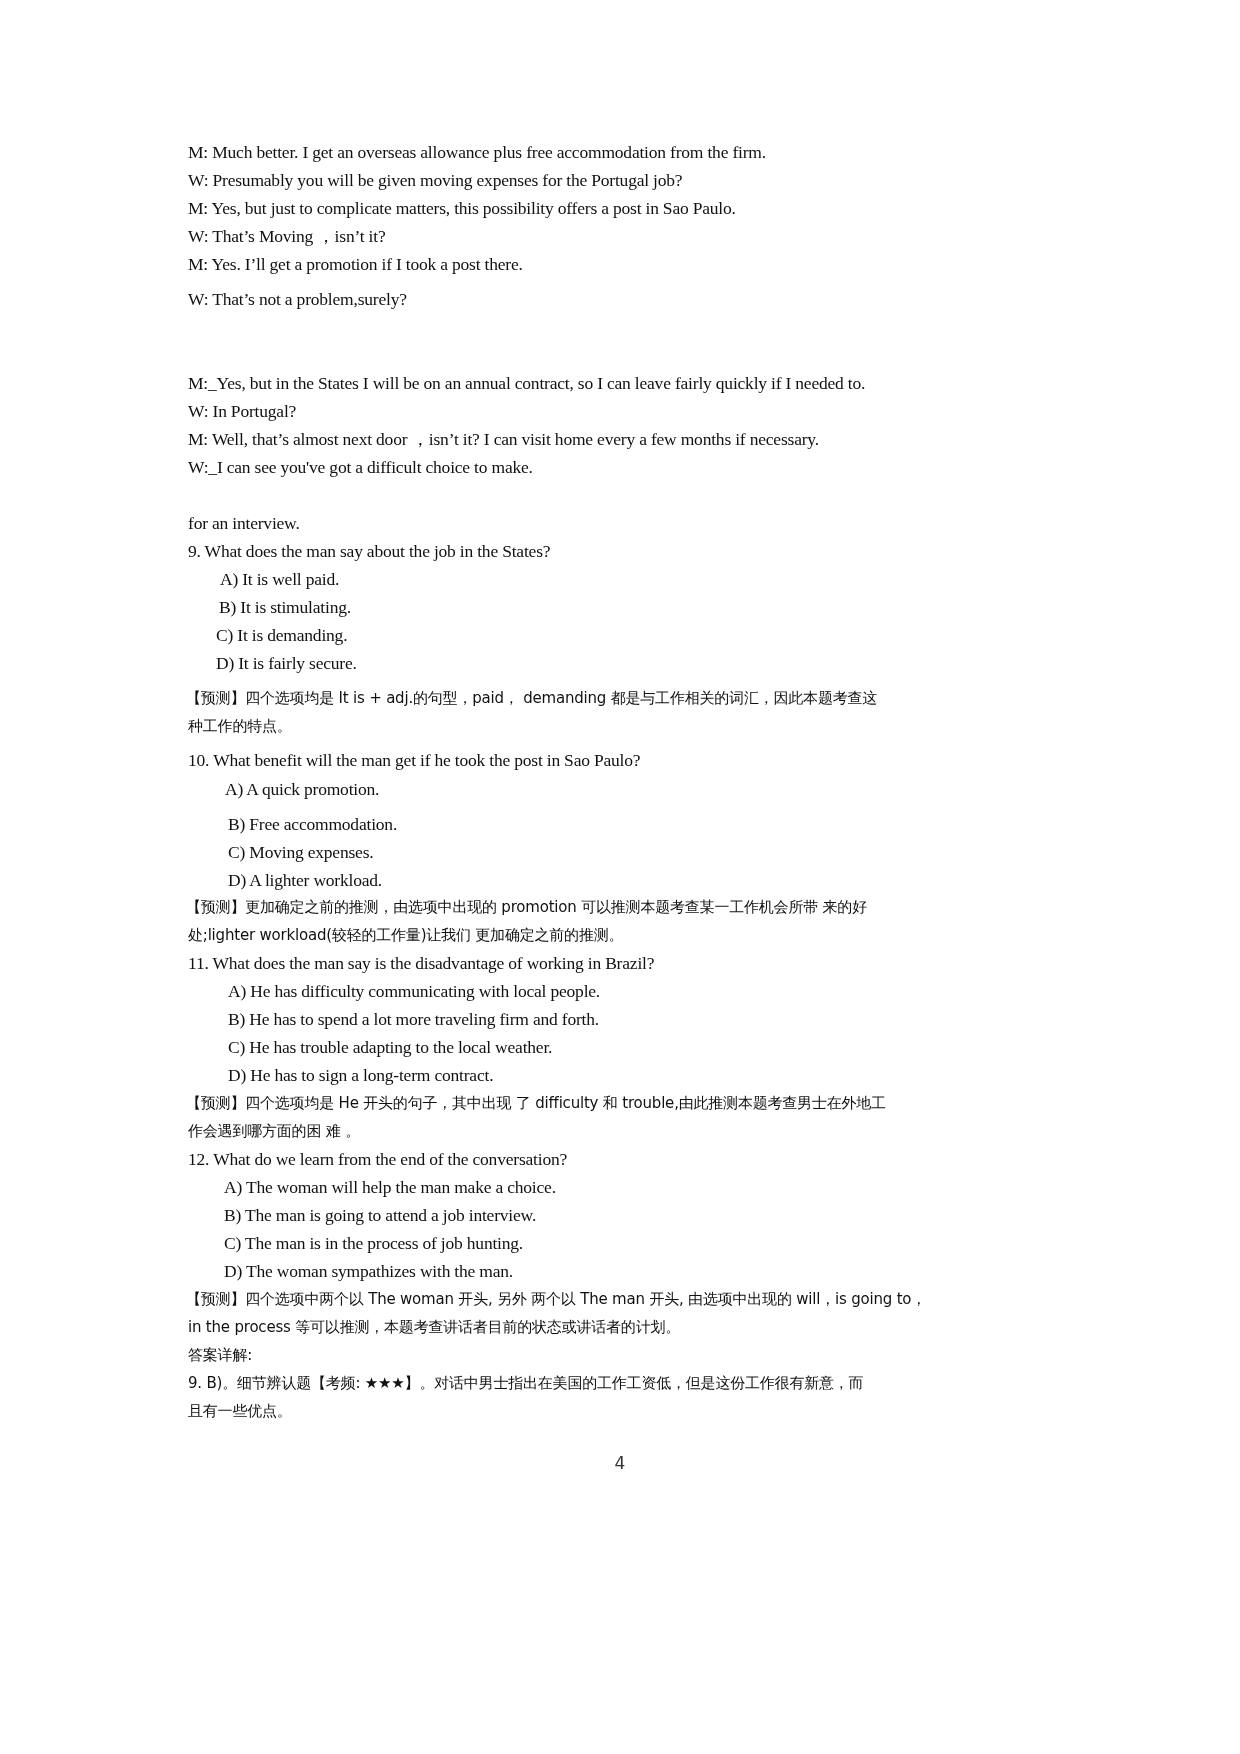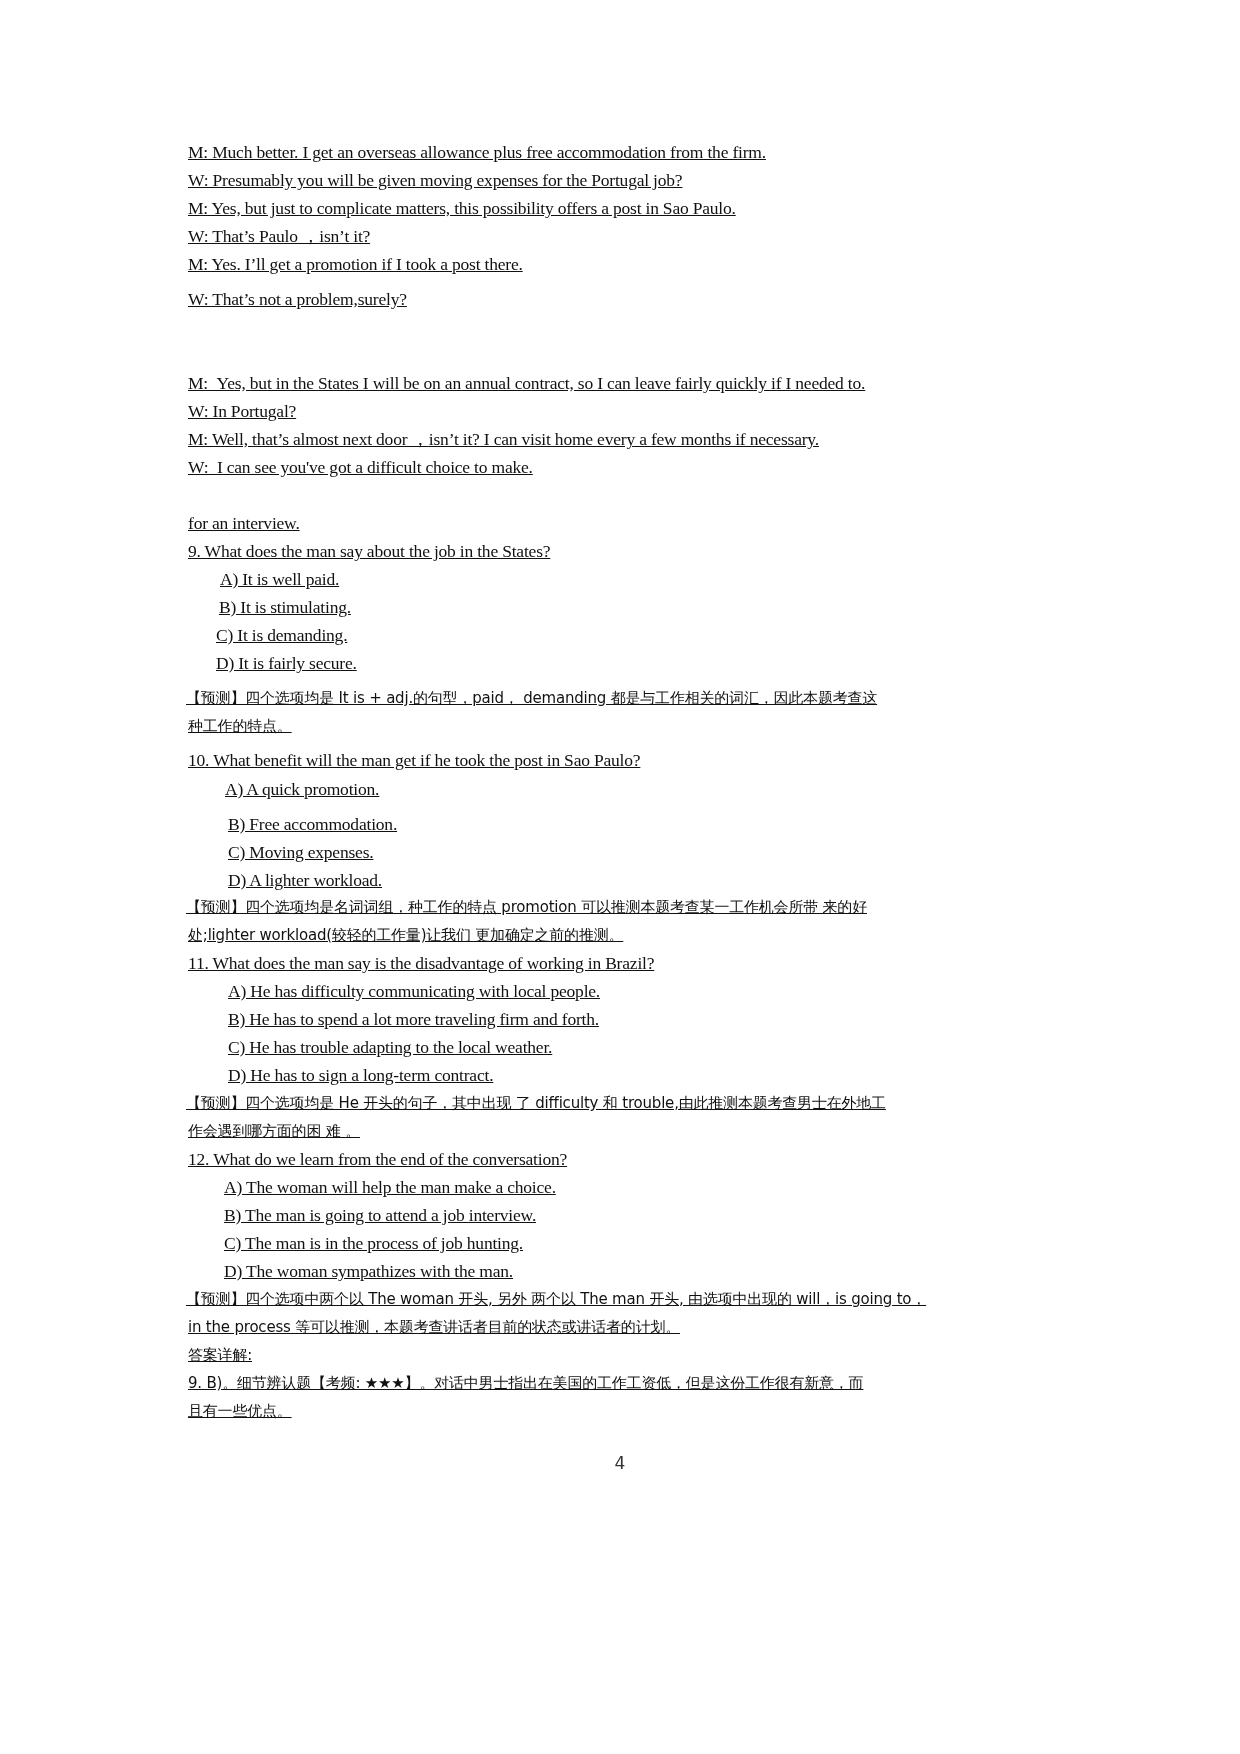--- a/index.html
+++ b/index.html
@@ -21,21 +21,20 @@
       width: 1240px;
       height: 1754px;
     }
     .line {
       position: absolute;
       left: 188px;
       font-size: 17.5px;
       line-height: 22px;
       white-space: nowrap;
       letter-spacing: -0.2px;
-      text-decoration: underline;
     }
     .cjk {
       font-family: "DejaVu Sans", "Liberation Sans", sans-serif;
       font-size: 15px;
     }
     .page-number {
       position: absolute;
       top: 1625px;
       left: 0;
       width: 1240px;
@@ -46,21 +45,21 @@
     }
   </style>
 </head>
 <body>
 
 <div class="page">
 
   <div class="line" style="top:141px">M: Much better. I get an overseas allowance plus free accommodation from the firm.</div>
   <div class="line" style="top:169px">W: Presumably you will be given moving expenses for the Portugal job?</div>
   <div class="line" style="top:197px">M: Yes, but just to complicate matters, this possibility offers a post in Sao Paulo.</div>
-  <div class="line" style="top:225px">W: That’s Paulo ，isn’t it?</div>
+  <div class="line" style="top:225px">W: That’s Moving ，isn’t it?</div>
   <div class="line" style="top:253px">M: Yes. I’ll get a promotion if I took a post there.</div>
   <div class="line" style="top:288px">W: That’s not a problem,surely?</div>
   <div class="line" style="top:372px">M:_Yes, but in the States I will be on an annual contract, so I can leave fairly quickly if I needed to.</div>
   <div class="line" style="top:400px">W: In Portugal?</div>
   <div class="line" style="top:428px">M: Well, that’s almost next door ，isn’t it? I can visit home every a few months if necessary.</div>
   <div class="line" style="top:456px">W:_I can see you've got a difficult choice to make.</div>
   <div class="line" style="top:512px">for an interview.</div>
 
   <div class="line" style="top:540px">9. What does the man say about the job in the States?</div>
   <div class="line" style="top:568px; left:220px">A)  It is well paid.</div>
@@ -68,21 +67,21 @@
   <div class="line" style="top:624px; left:216px">C) It is demanding.</div>
   <div class="line" style="top:652px; left:216px">D) It is fairly secure.</div>
   <div class="line cjk" style="top:687px; left:186px">【预测】四个选项均是 It is + adj.的句型，paid，  demanding 都是与工作相关的词汇，因此本题考查这</div>
   <div class="line cjk" style="top:715px">种工作的特点。</div>
 
   <div class="line" style="top:749px">10. What benefit will the man get if he took the post in Sao Paulo?</div>
   <div class="line" style="top:778px; left:225px">A) A quick promotion.</div>
   <div class="line" style="top:813px; left:228px">B)  Free accommodation.</div>
   <div class="line" style="top:841px; left:228px">C)  Moving expenses.</div>
   <div class="line" style="top:869px; left:228px">D)  A lighter workload.</div>
-  <div class="line cjk" style="top:896px; left:186px">【预测】四个选项均是名词词组，种工作的特点  promotion 可以推测本题考查某一工作机会所带  来的好</div>
+  <div class="line cjk" style="top:896px; left:186px">【预测】更加确定之前的推测，由选项中出现的  promotion 可以推测本题考查某一工作机会所带  来的好</div>
   <div class="line cjk" style="top:924px">处;lighter workload(较轻的工作量)让我们  更加确定之前的推测。</div>
 
   <div class="line" style="top:952px">11. What does the man say is the disadvantage of working in Brazil?</div>
   <div class="line" style="top:980px; left:228px">A)   He has difficulty communicating with local people.</div>
   <div class="line" style="top:1008px; left:228px">B)  He has to spend a lot more traveling firm and forth.</div>
   <div class="line" style="top:1036px; left:228px">C)  He has trouble adapting to the local weather.</div>
   <div class="line" style="top:1064px; left:228px">D)  He has to sign a long-term contract.</div>
   <div class="line cjk" style="top:1092px; left:186px">【预测】四个选项均是 He 开头的句子，其中出现  了  difficulty 和  trouble,由此推测本题考查男士在外地工</div>
   <div class="line cjk" style="top:1120px">作会遇到哪方面的困 难 。</div>
 

